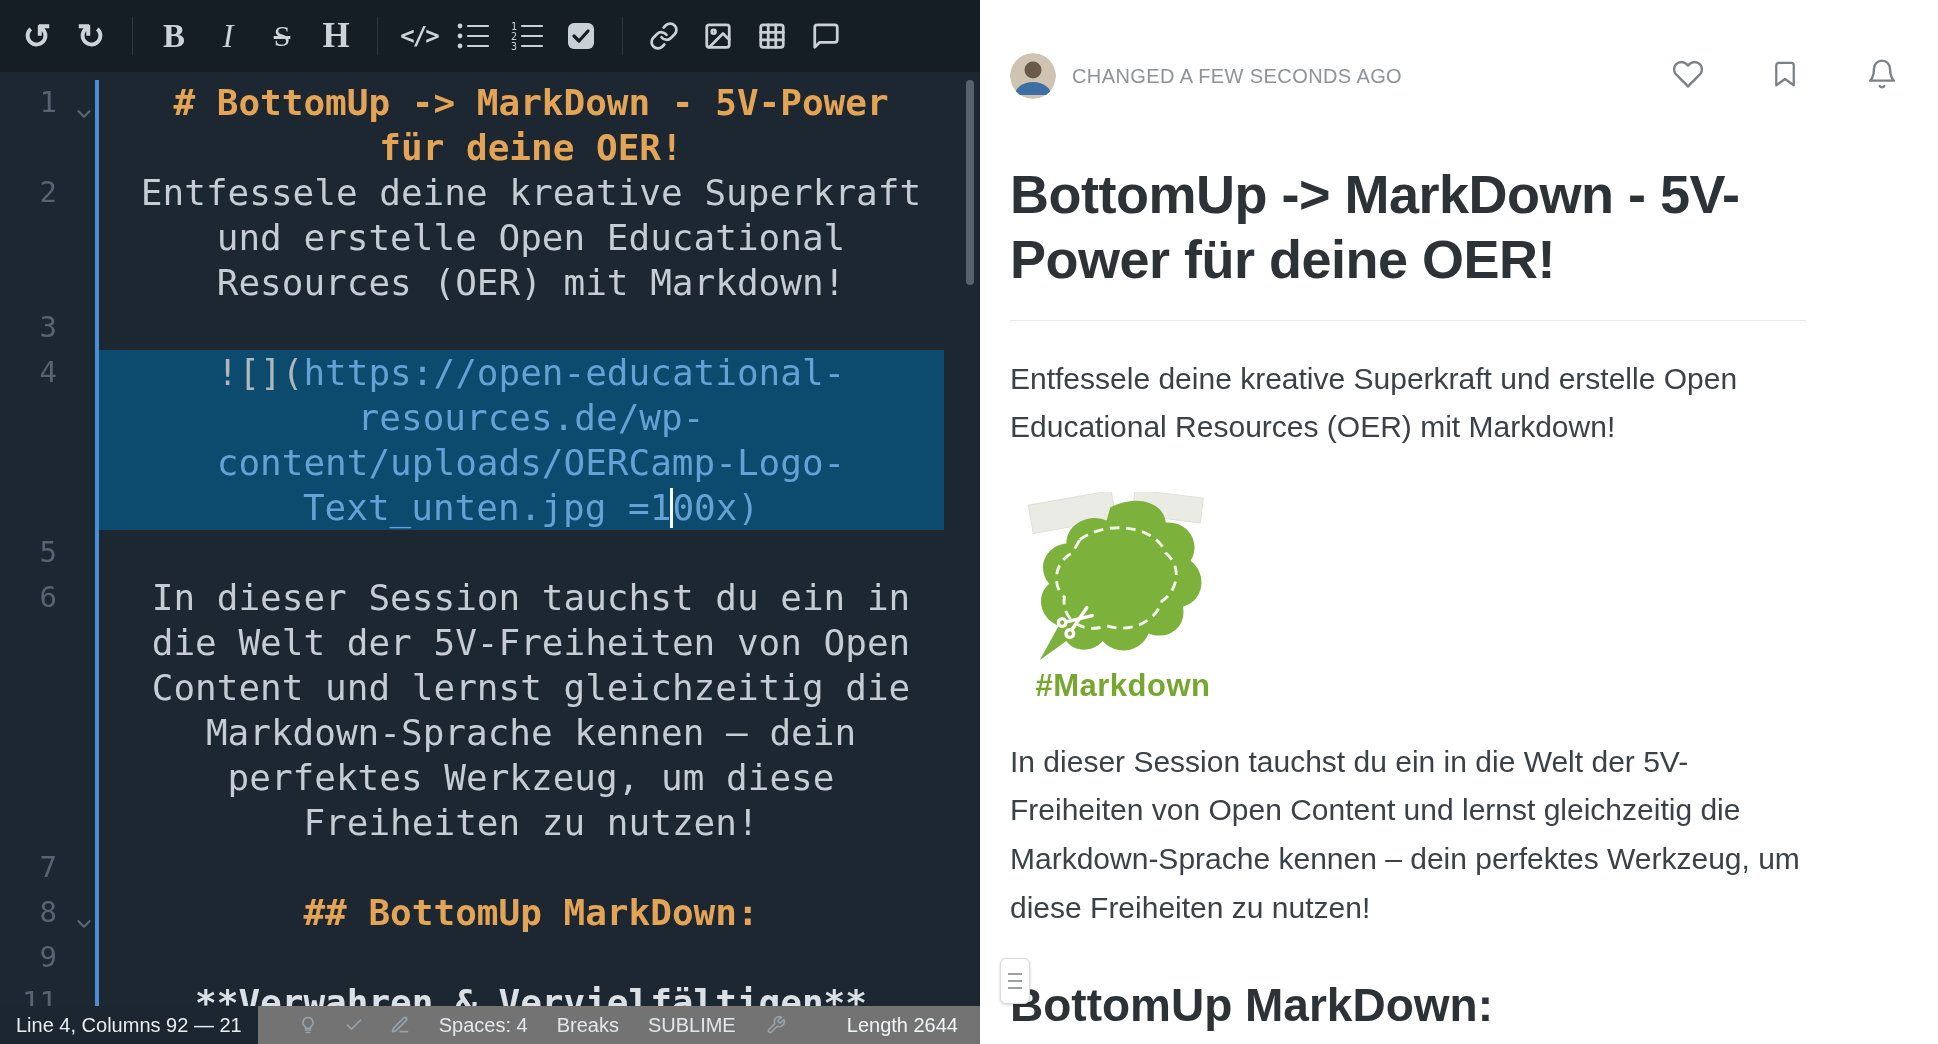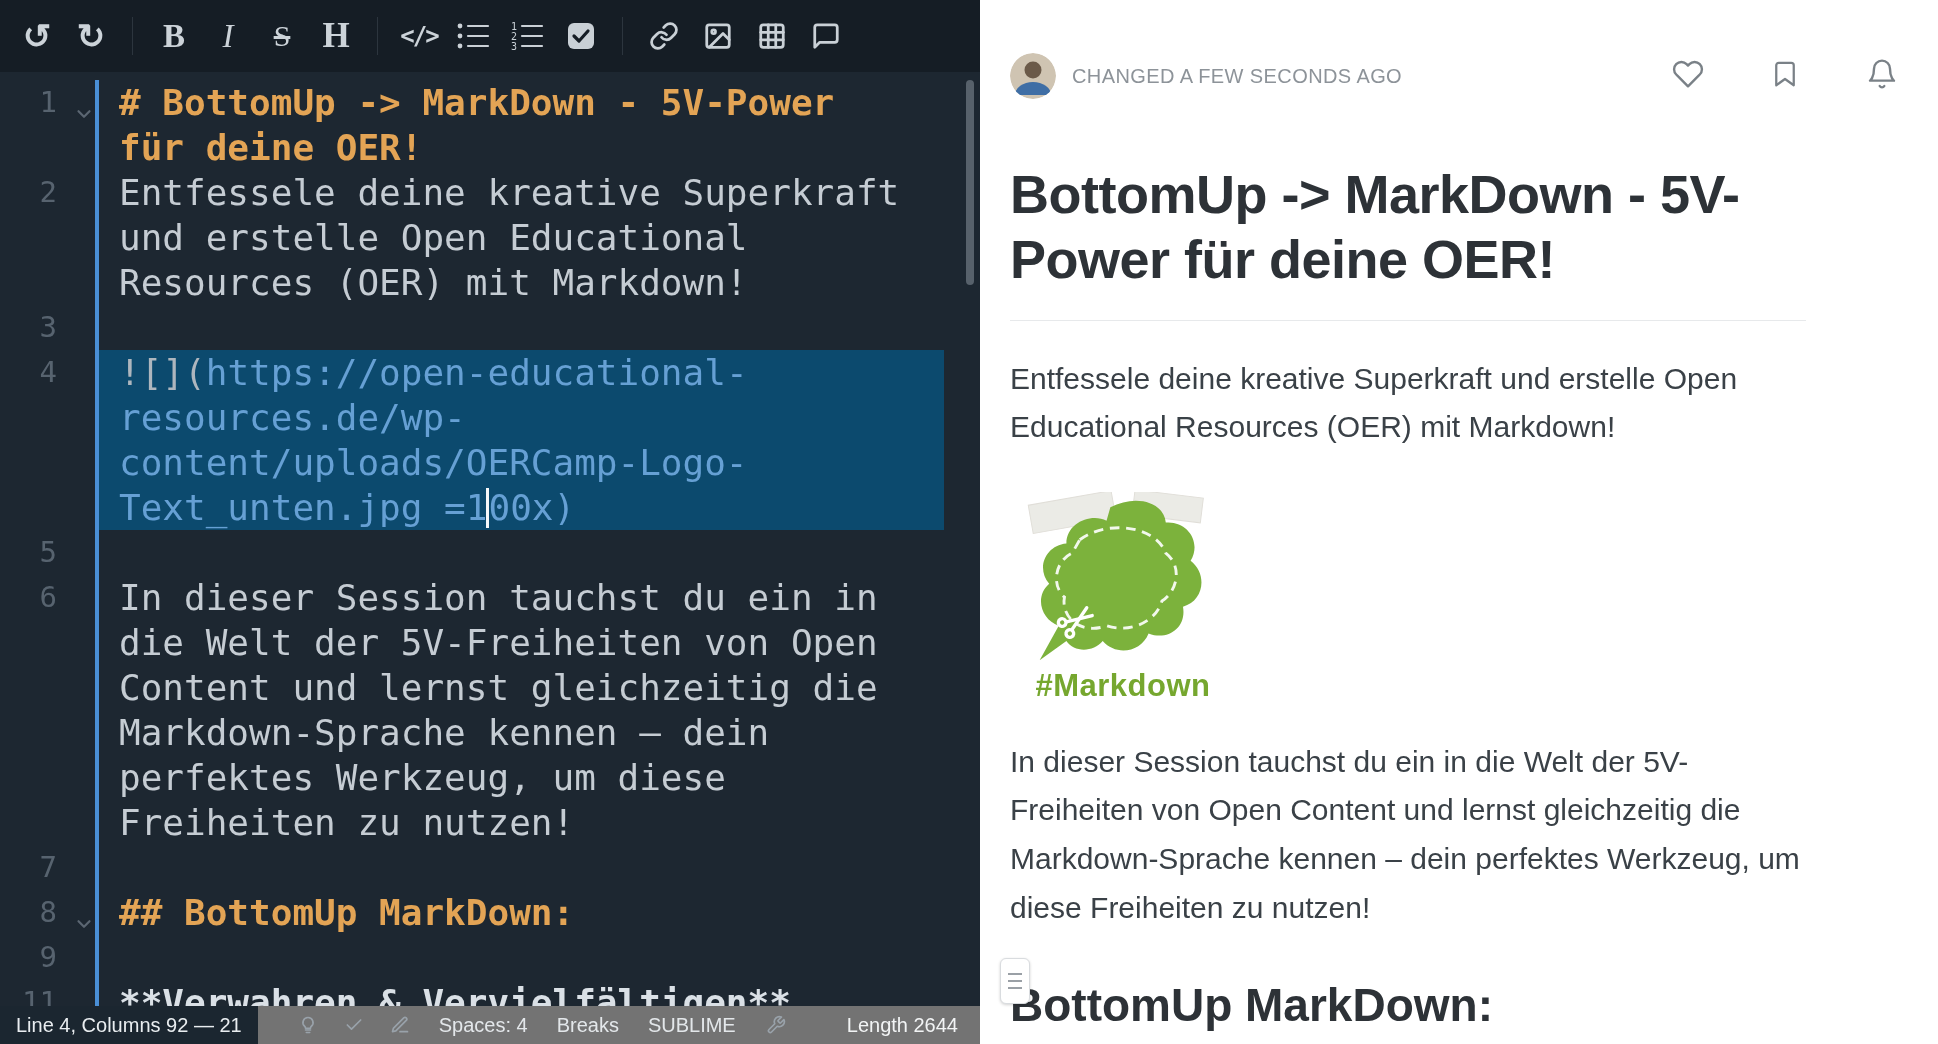--- a/index.html
+++ b/index.html
@@ -27,21 +27,21 @@
   .code-area { position:relative; flex:1; overflow:hidden; padding-top:8px; }
   .stripe { position:absolute; left:95px; top:8px; bottom:0; width:4px; background:#4a8fd6; }
   .scroll-thumb { position:absolute; right:6px; top:8px; width:8px; height:205px;
                   border-radius:4px; background:#57616b; }
 
   .code-line { display:flex; font-family:"DejaVu Sans Mono",monospace; font-size:36px; line-height:45px; }
   .gutter { position:relative; width:95px; flex-shrink:0; text-align:right;
             color:#57636f; font-size:29px; }
   .lnum { display:inline-block; margin-right:38px; line-height:45px; }
   .fold { position:absolute; right:0; top:13px; }
-  .code-wrap { flex:1; margin-right:36px; padding-left:24px; }
+  .code-wrap { flex:1; margin-right:36px; padding-left:38px;text-align:center; }
   .current .code-wrap { background:#0c4a6e; }
   .code-text { display:block; max-width:796px; min-height:45px;
                white-space:pre-wrap; overflow-wrap:break-word; color:#c5ccd3; }
   .tok-heading { color:#e3a455; font-weight:bold; }
   .tok-bold { color:#dae0e6; font-weight:bold; }
   .tok-link { color:#66a0d4; }
   .tok-punct { color:#aeb6be; }
   .caret { display:inline-block; width:3px; height:40px; background:#f6f8fa;
            vertical-align:-8px; margin:0 -1px; }
 

